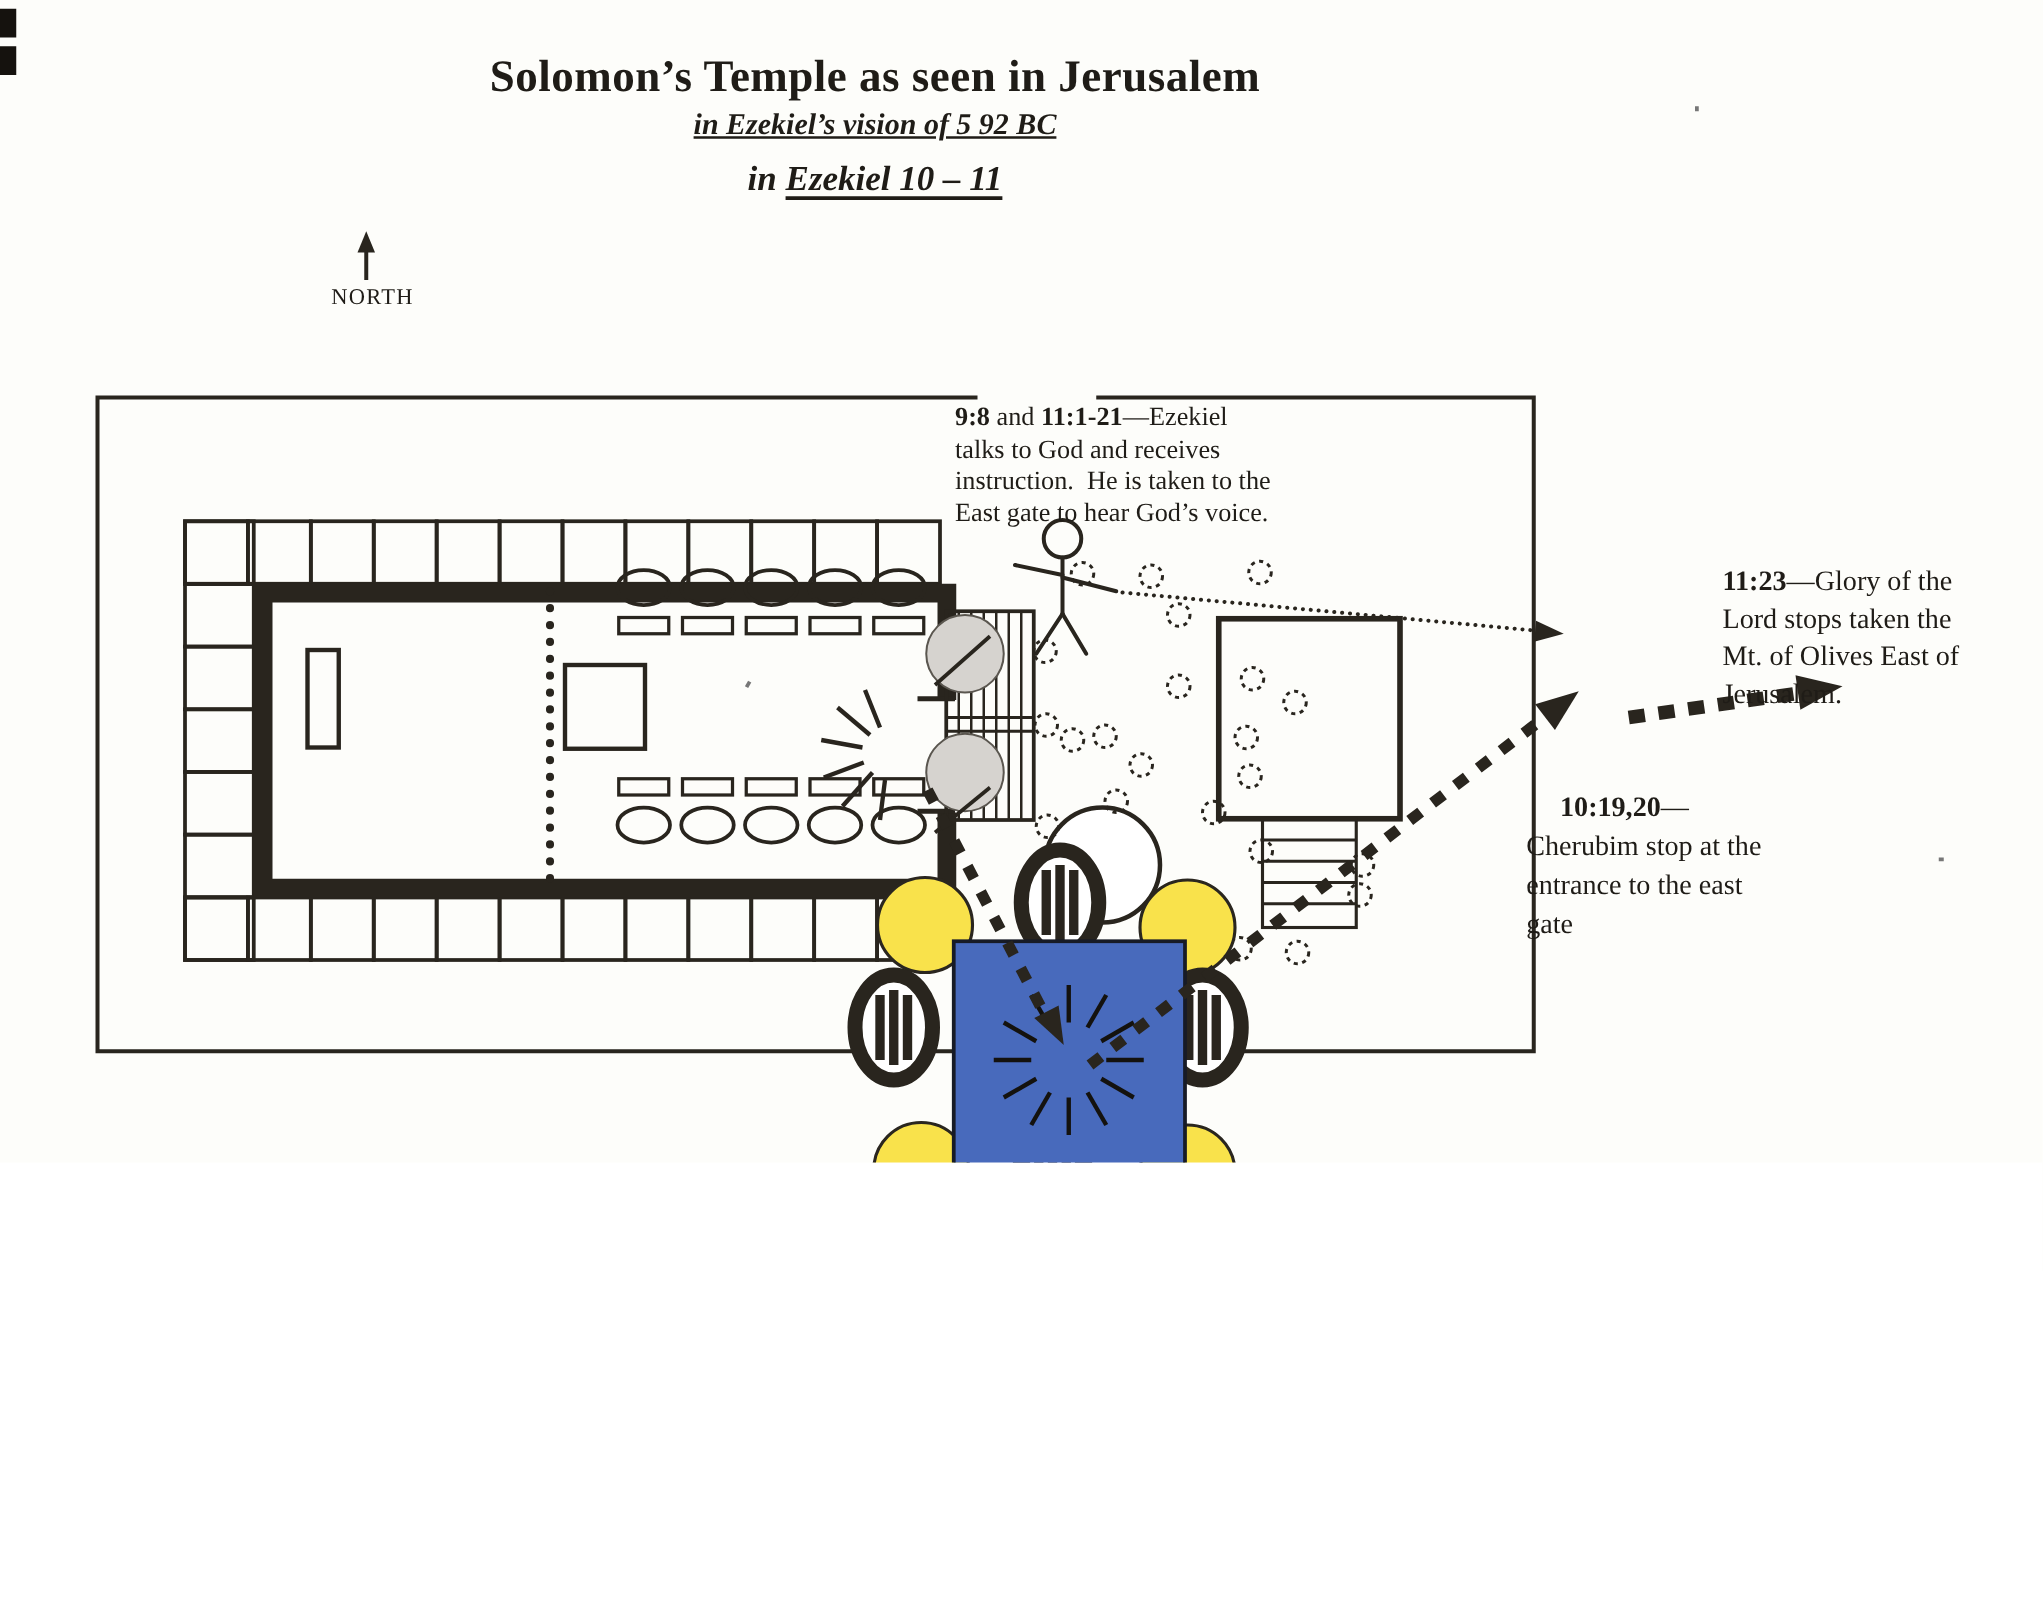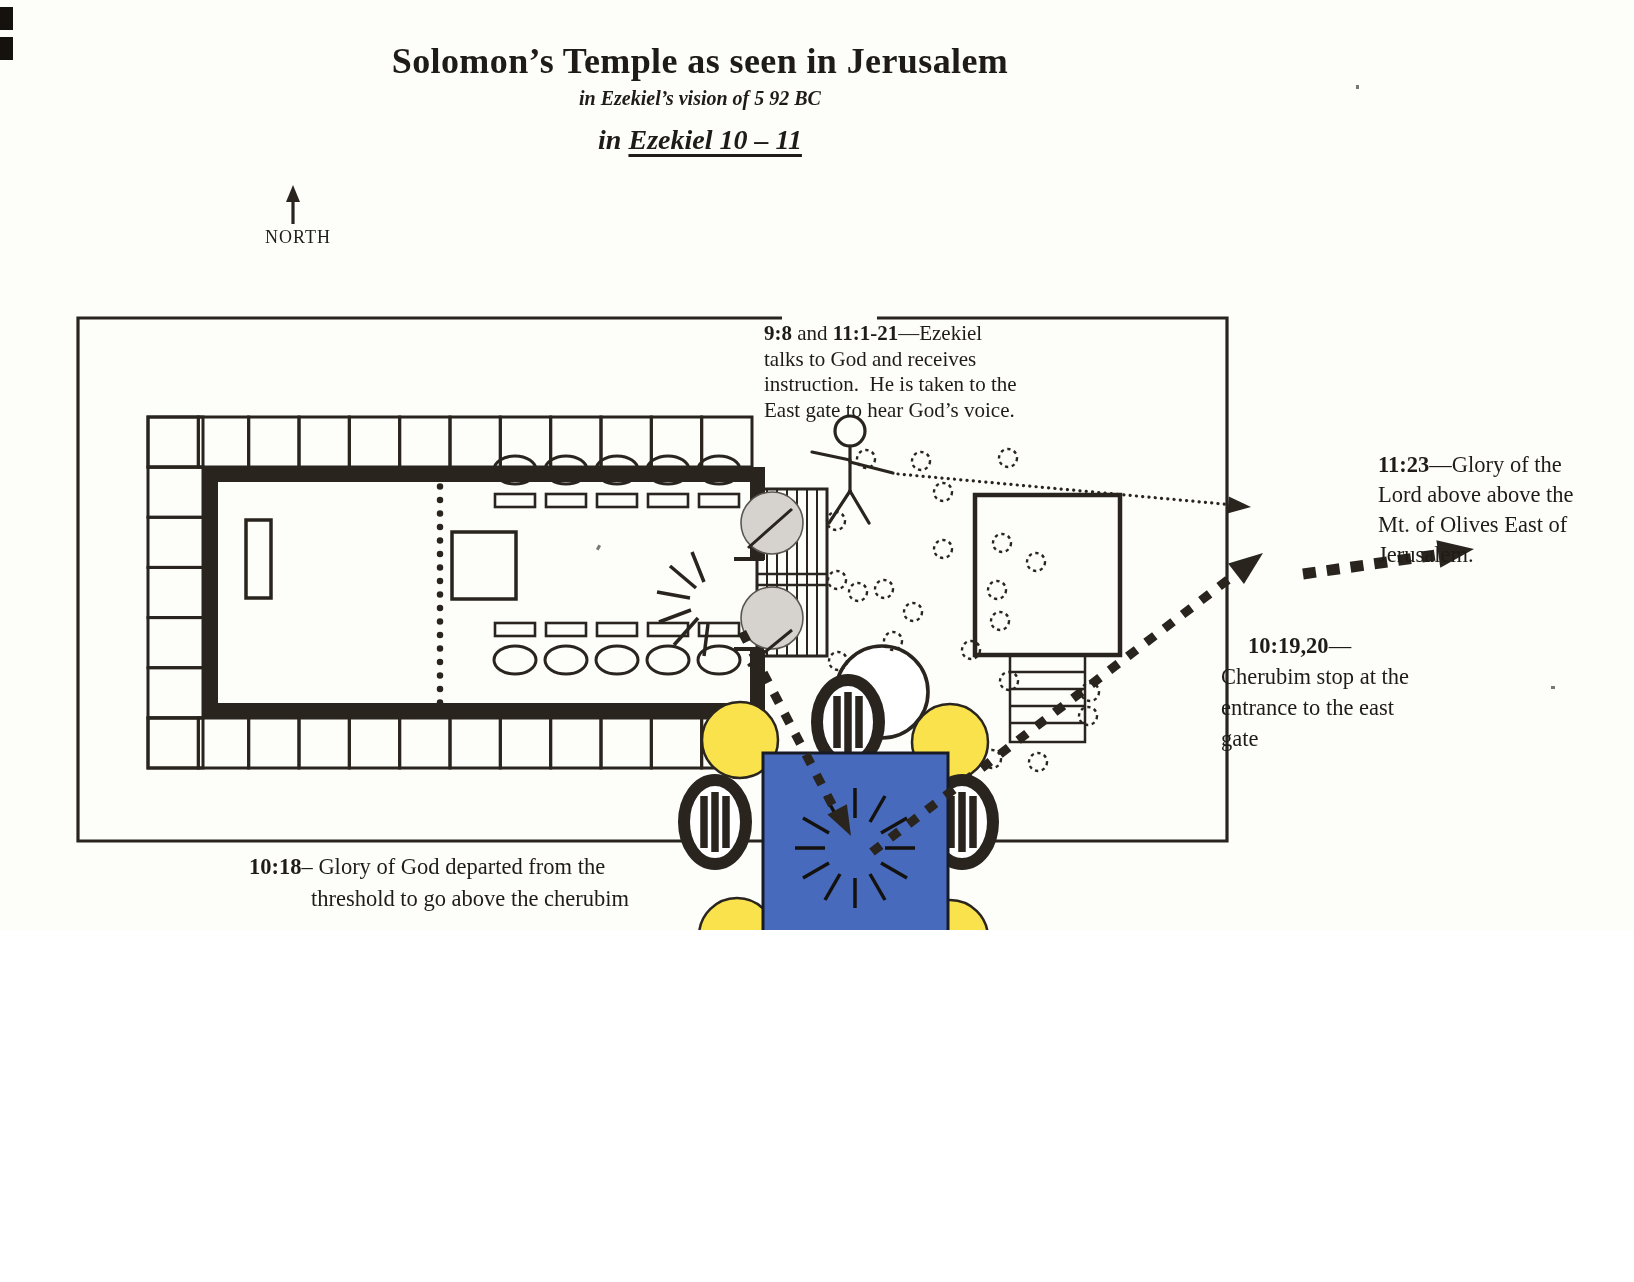--- a/index.html
+++ b/index.html
@@ -8,21 +8,21 @@
   }
   html,body{margin:0;padding:0;}
   .page{
     position:relative; width:1634px; height:930px; background:var(--paper);
     font-family:"Liberation Serif", serif; color:#1f1c17; overflow:hidden;
   }
   .art{position:absolute; left:0; top:0;}
   
   .title{position:absolute; left:170px; top:40px; width:1060px; text-align:center;}
   .t1{font-size:36px; font-weight:bold; letter-spacing:.4px;}
-  .t2{font-size:20px; font-weight:bold; font-style:italic; margin-top:5px;}
+  .t2{font-size:24px; font-weight:bold; font-style:italic; margin-top:5px;text-decoration:underline;}
   .t3{font-size:28px; font-weight:bold; font-style:italic; margin-top:14px;}
   .t3 .u{text-decoration:underline; text-decoration-thickness:2.5px; text-underline-offset:5px;}
   
   .north-label{position:absolute; left:253px; top:227px; width:90px; text-align:center;
     font-size:18px; letter-spacing:1px;}
   
   .note{position:absolute;}
   .note .ln{white-space:pre;}
   .b{font-weight:bold;}
   .note-98{left:748px; top:321px; font-size:21px; line-height:25.5px; width:300px;margin-left:16px;}
@@ -284,36 +284,32 @@
 
   <div class="note note-98">
     <div class="ln"><span class="b">9:8</span><span> and </span><span class="b">11:1-21</span><span>—Ezekiel</span></div>
     <div class="ln">talks to God and receives</div>
     <div class="ln">instruction.  He is taken to the</div>
     <div class="ln">East gate to hear God’s voice.</div>
   </div>
 
   <div class="note note-1123">
     <div class="ln"><span class="b">11:23</span><span>—Glory of the</span></div>
-    <div class="ln">Lord above above the</div>
+    <div class="ln">Lord stops taken the</div>
     <div class="ln">Mt. of Olives East of</div>
     <div class="ln">Jerusalem.</div>
   </div>
 
   <div class="note note-101920">
     <div class="ln"><span class="b">10:19,20</span><span>—</span></div>
     <div class="ln">Cherubim stop at the</div>
     <div class="ln">entrance to the east</div>
     <div class="ln">gate</div>
   </div>
 
-  <div class="note note-1018">
-    <div class="ln"><span class="b">10:18</span><span>– Glory of God departed from the</span></div>
-    <div class="ln ln2">threshold to go above the cherubim</div>
-  </div>
 
   <div class="pagenum">5 of 5</div>
 
   <div class="bar" style="top:7px"></div>
   <div class="bar" style="top:37px"></div>
   <div class="speck" style="left:1356px; top:85px;  width:3px; height:4px;"></div>
   <div class="speck" style="left:1551px; top:686px; width:4px; height:3px;"></div>
   <div class="speck" style="left:597px;  top:545px; width:3px; height:5px; transform:rotate(30deg);"></div>
   <div class="ring" style="left:394px;  top:1060px;"></div>
 

